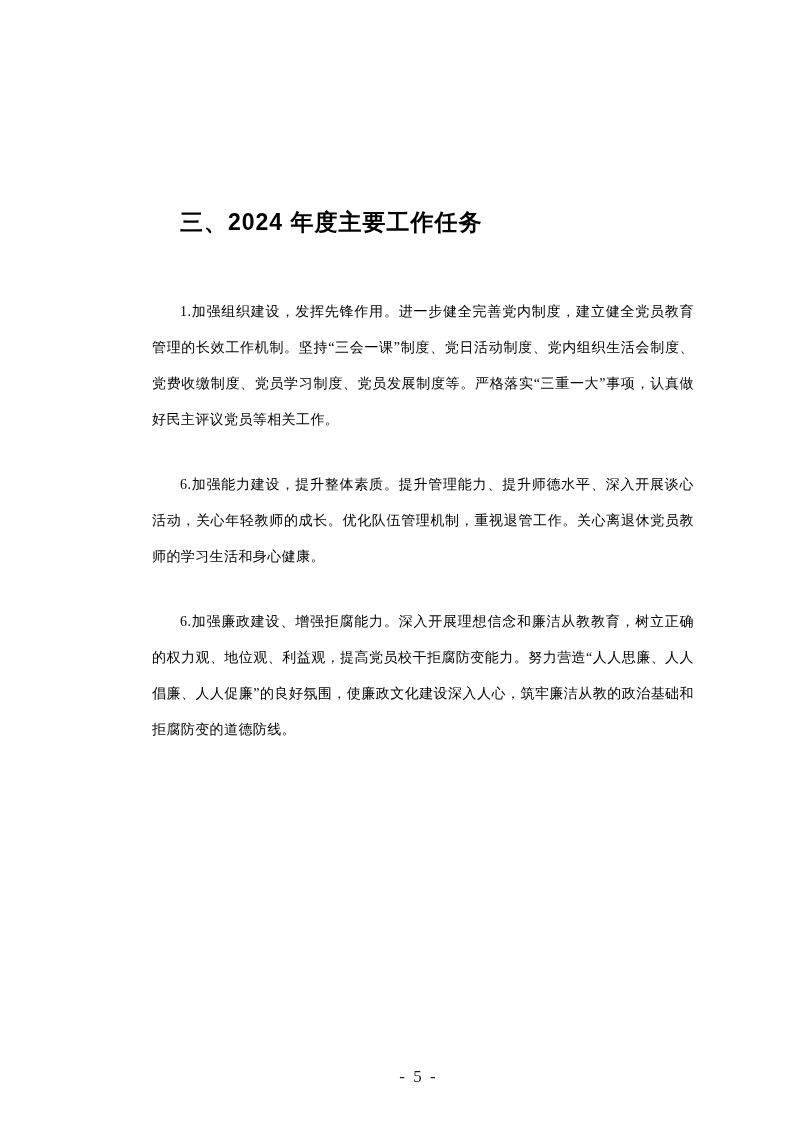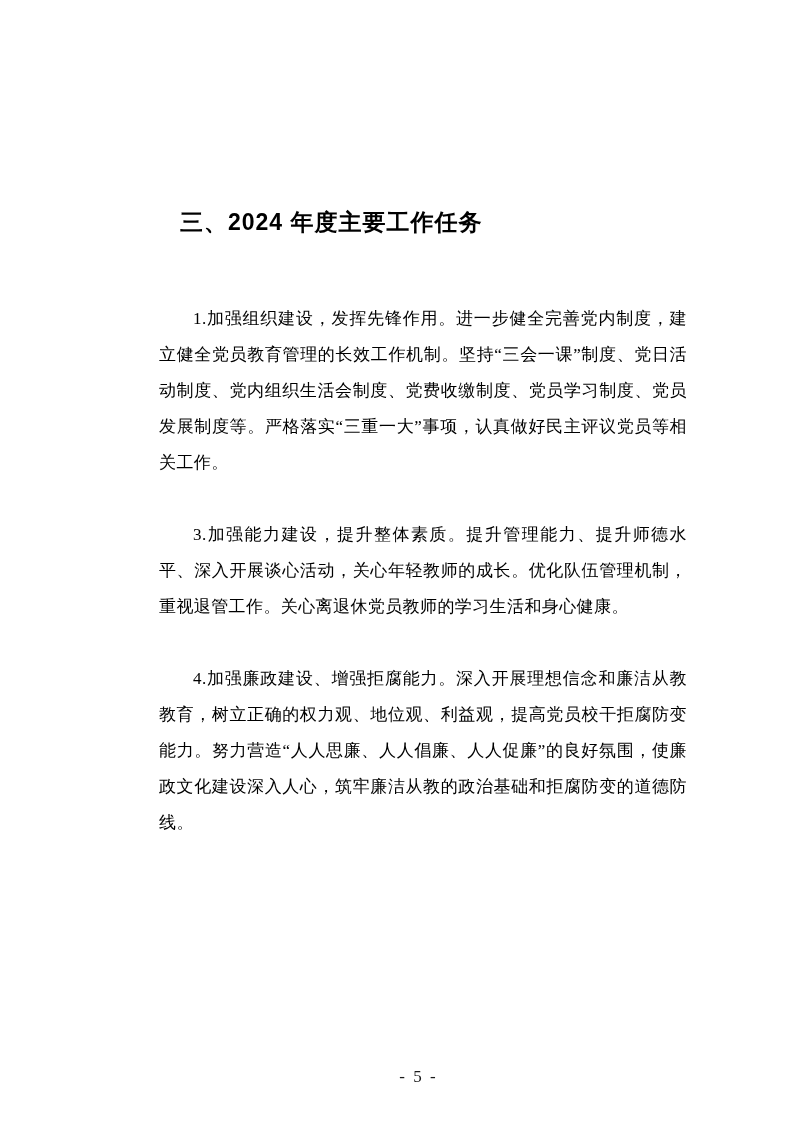--- a/index.html
+++ b/index.html
@@ -26,44 +26,44 @@
     font-family: "Liberation Sans", "DejaVu Sans", sans-serif;
     font-weight: 700;
     font-size: 23px;
     line-height: 31px;
     text-indent: 2em;
     letter-spacing: 1px;
     margin-bottom: 16px;
     white-space: nowrap;
   }
   .para {
-    font-size: 17px;
+    font-size: 14px;
     line-height: 36px;
     text-indent: 2em;
     text-align: justify;
     letter-spacing: 0.4px;
-    margin: 14px;
+    margin: 7px;
   }
   .page-footer {
     position: absolute;
     left: 0;
     top: 1034px;
     width: 100%;
     text-align: center;
     font-size: 17px;
     letter-spacing: 2px;
     color: #1a1a1a;
   }
 </style>
 </head>
 <body>
 
 <div class="page">
   <div class="content">
     <h1 class="heading">三、2024 年度主要工作任务</h1>
     <div>
         <p class="para">1.加强组织建设，发挥先锋作用。进一步健全完善党内制度，建立健全党员教育管理的长效工作机制。坚持“三会一课”制度、党日活动制度、党内组织生活会制度、党费收缴制度、党员学习制度、党员发展制度等。严格落实“三重一大”事项，认真做好民主评议党员等相关工作。</p>
-        <p class="para">3.加强能力建设，提升整体素质。提升管理能力、提升师德水平、深入开展谈心活动，关心年轻教师的成长。优化队伍管理机制，重视退管工作。关心离退休党员教师的学习生活和身心健康。</p>
-        <p class="para">4.加强廉政建设、增强拒腐能力。深入开展理想信念和廉洁从教教育，树立正确的权力观、地位观、利益观，提高党员校干拒腐防变能力。努力营造“人人思廉、人人倡廉、人人促廉”的良好氛围，使廉政文化建设深入人心，筑牢廉洁从教的政治基础和拒腐防变的道德防线。</p>
+        <p class="para">6.加强能力建设，提升整体素质。提升管理能力、提升师德水平、深入开展谈心活动，关心年轻教师的成长。优化队伍管理机制，重视退管工作。关心离退休党员教师的学习生活和身心健康。</p>
+        <p class="para">6.加强廉政建设、增强拒腐能力。深入开展理想信念和廉洁从教教育，树立正确的权力观、地位观、利益观，提高党员校干拒腐防变能力。努力营造“人人思廉、人人倡廉、人人促廉”的良好氛围，使廉政文化建设深入人心，筑牢廉洁从教的政治基础和拒腐防变的道德防线。</p>
       </div>
   </div>
   <div class="page-footer">- 5 -</div>
 </div>
 
 </body></html>

